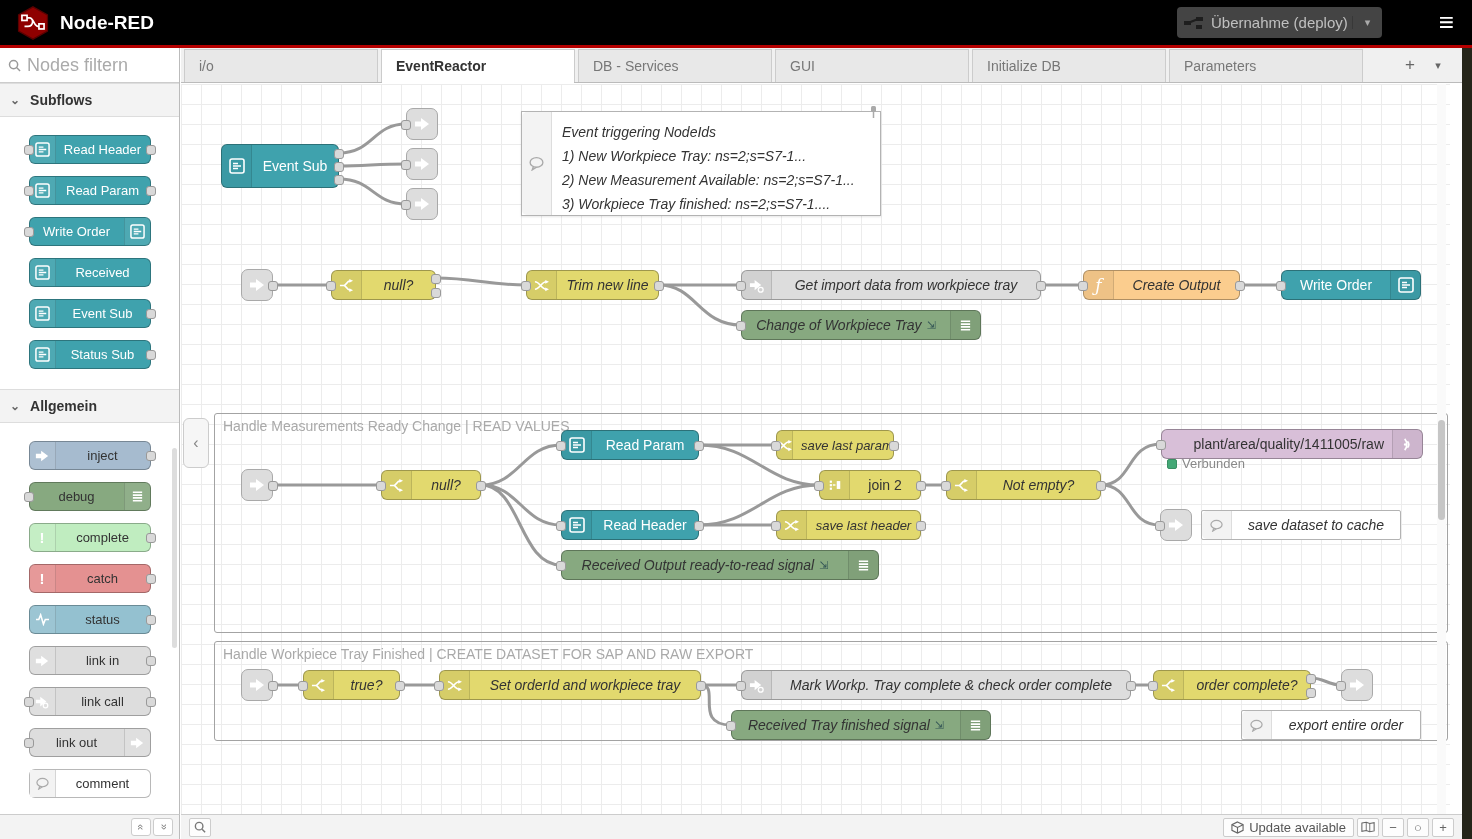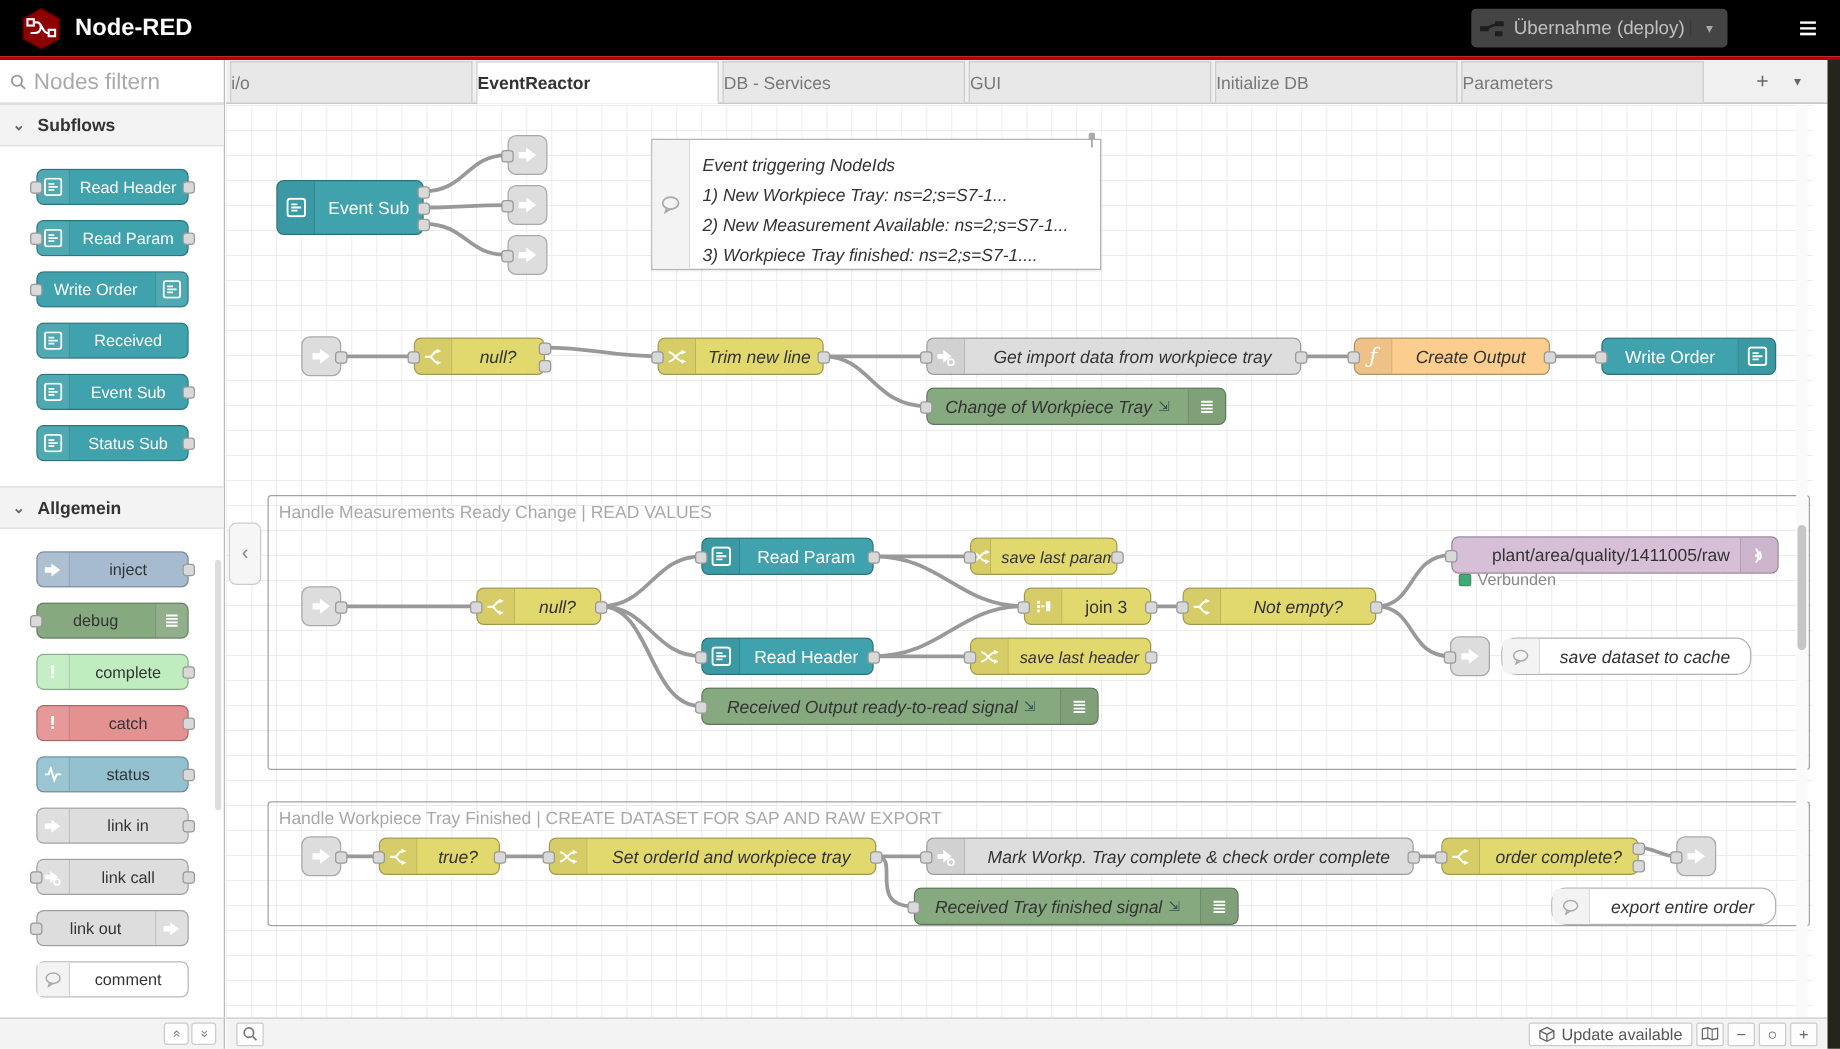--- a/index.html
+++ b/index.html
@@ -31,21 +31,21 @@
   .pitem.white-text { color:#fff; }
   .pscroll { position:absolute; right:2px; top:400px; width:5px; height:200px; background:#ddd; border-radius:3px; }
 
   
   .port { position:absolute; width:10px; height:10px; background:#d9d9d9; border:1px solid #999; border-radius:3px; }
   .port.l { left:-6px; top:10px; }
   .port.r { right:-6px; top:10px; }
 
   
   .tabbar { position:absolute; left:181px; top:48px; width:1281px; height:35px; background:#f0f0f0; border-bottom:1px solid #bbb; display:flex; align-items:stretch; }
-  .tab { width:194px; border:1px solid #ccc; border-bottom:none; background:#e8e8e8; color:#777; font-size:14px; display:flex; align-items:center; margin-left:3px; margin-top:1px; }
+  .tab { width:194px; border:1px solid #ccc; border-bottom:none; background:#e8e8e8; color:#777; font-size:14px; display:flex; align-items:center; padding-left:14px; margin-left:3px; margin-top:1px; }
   .tab.active { background:#fff; color:#333; font-weight:bold; position:relative; }
   .tab.active::after { content:""; position:absolute; left:0; right:0; bottom:-1px; height:2px; background:#fff; }
   .tabactions { margin-left:auto; display:flex; align-items:center; padding-right:10px; color:#666; }
   .tabactions .tbtn { width:28px; text-align:center; font-size:17px; }
   .tabactions .tbtn.small { font-size:11px; }
 
   
   .canvas { position:absolute; left:181px; top:84px; width:1269px; height:730px; background:#fff;
     background-image:linear-gradient(#ececec 1px, transparent 1px), linear-gradient(90deg,#ececec 1px, transparent 1px);
     background-size:20px 20px; overflow:hidden; }
@@ -59,21 +59,21 @@
   .node .nlabel { flex:1; display:flex; align-items:center; justify-content:center; padding:0 8px; white-space:nowrap; }
   .node .nlabel.it { font-style:italic; }
   .node.white-text { color:#fff; }
   .teal { background:#3fa2ad; }
   .yellow { background:#e2d96e; }
   .orange { background:#fbcd8e; }
   .dgreen { background:#87a980; }
   .mqttc { background:#d8bfd8; }
   .linknode { position:absolute; width:32px; height:32px; background:#ddd; border:1px solid #a9a9a9; border-radius:7px; display:flex; align-items:center; justify-content:center; }
   .linknode .port.l { top:11px; } .linknode .port.r { top:11px; }
-  .commentn { position:absolute; height:30px; background:#fff; border:1px solid #b3b3b3; border-radius:12px; display:flex; align-items:stretch; font-size:14px; color:#333; }
+  .commentn { position:absolute; height:30px; background:#fff; border:1px solid #b3b3b3; border-radius:2px; display:flex; align-items:stretch; font-size:14px; color:#333; }
   .commentn .cicon { width:30px; background:#f3f3f3; border-right:1px solid #ddd; border-radius:5px 0 0 5px; display:flex; align-items:center; justify-content:center; }
   .commentn .clabel { flex:1; display:flex; align-items:center; justify-content:center; font-style:italic; padding:0 10px; white-space:nowrap; }
   .bignote { position:absolute; left:340px; top:27px; width:360px; height:105px; background:#fff; border:1px solid #b3b3b3; border-radius:0; display:flex; box-shadow:0 1px 2px rgba(0,0,0,.1); }
   .bignote .cicon { width:30px; background:#f3f3f3; border-right:1px solid #ddd; border-radius:5px 0 0 5px; display:flex; align-items:center; justify-content:center; }
   .bignote .nbody { flex:1; padding:8px 10px; font-style:italic; font-size:14px; color:#333; line-height:24px; white-space:nowrap; }
   .pin { position:absolute; right:2px; top:-6px; }
   .dbg-ind { font-size:11px; color:#355; margin-left:5px; font-style:normal; }
   .statusline { position:absolute; display:flex; align-items:center; font-size:13px; color:#888; }
   .statusdot { width:10px; height:10px; background:#44a876; border:1px solid #3a8f63; border-radius:2px; margin-right:5px; }
   .collapse-handle { position:absolute; left:2px; top:334px; width:26px; height:50px; background:#f6f6f6; border:1px solid #ccc; border-radius:6px; display:flex; align-items:center; justify-content:center; color:#888; font-size:16px; }
@@ -333,21 +333,21 @@
       <path d="M920,401 C952,401 945,441 979,441"></path>
       <path d="M92,601 C103,601 111,601 122,601"></path>
       <path d="M219,601 C232,601 245,601 258,601"></path>
       <path d="M520,601 C535,601 545,601 560,601"></path>
       <path d="M520,601 C540,601 512,641 550,641"></path>
       <path d="M950,601 C958,601 964,601 972,601"></path>
       <path d="M1130,594 C1143,594 1147,601 1160,601"></path>
     </g>
   </svg>
 
-  <div class="group" style="left:33px;top:312px;width:1234px;height:220px">
+  <div class="group" style="left:33px;top:329px;width:1234px;height:220px">
     <span class="gtitle">Handle Measurements Ready Change | READ VALUES</span>
   </div>
   <div class="group" style="left:33px;top:557px;width:1234px;height:100px">
     <span class="gtitle">Handle Workpiece Tray Finished | CREATE DATASET FOR SAP AND RAW EXPORT</span>
   </div>
 
   <div class="node teal white-text" style="left:40px;top:60px;width:118px;height:44px">
     <span class="nicon">
         <svg width="16" height="16" viewBox="0 0 16 16">
           <rect x="1" y="1" width="14" height="14" rx="2" fill="none" stroke="#fff" stroke-width="1.6"></rect>
@@ -530,21 +530,21 @@
     <span class="port l"></span>
     <span class="nicon">
         <svg width="14" height="14" viewBox="0 0 16 16">
           <rect x="2" y="3" width="2.5" height="2.5" fill="#fff"></rect>
           <rect x="2" y="7" width="2.5" height="2.5" fill="#fff"></rect>
           <rect x="2" y="11" width="2.5" height="2.5" fill="#fff"></rect>
           <path d="M5.5 8h3" stroke="#fff" stroke-width="1.6"></path>
           <rect x="10" y="3.5" width="4" height="9" fill="#fff"></rect>
         </svg>
       </span>
-    <span class="nlabel">join 3</span>
+    <span class="nlabel">join 2</span>
     <span class="port r"></span>
   </div>
   <div class="node yellow" style="left:765px;top:386px;width:155px">
     <span class="port l"></span>
     <span class="nicon">
         <svg width="15" height="15" viewBox="0 0 16 16">
           <path d="M1 8h4 M5 8 C8 8 8 3 12 3 M5 8 C8 8 8 13 12 13" fill="none" stroke="#fff" stroke-width="1.8"></path>
           <path d="M11 1l4 2-4 2z M11 11l4 2-4 2z" fill="#fff"></path>
         </svg>
       </span>

